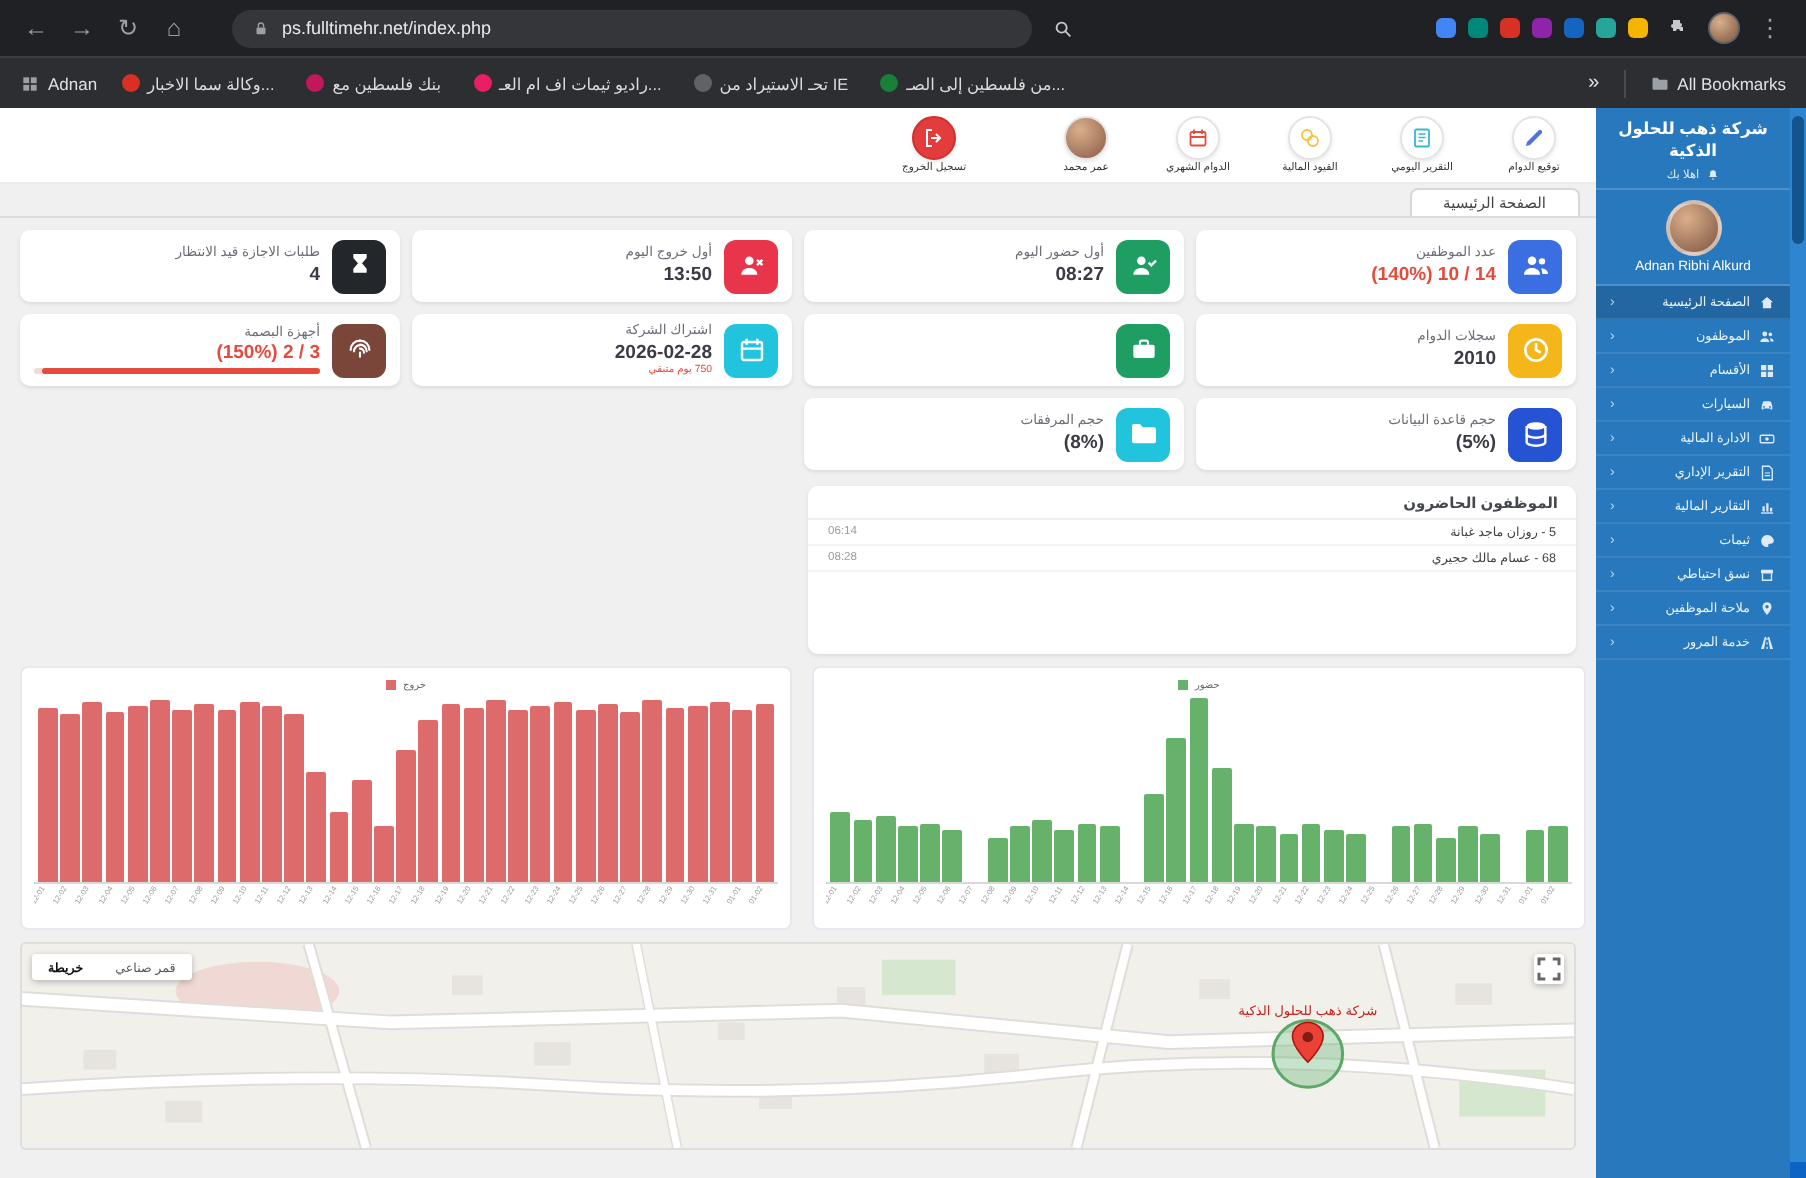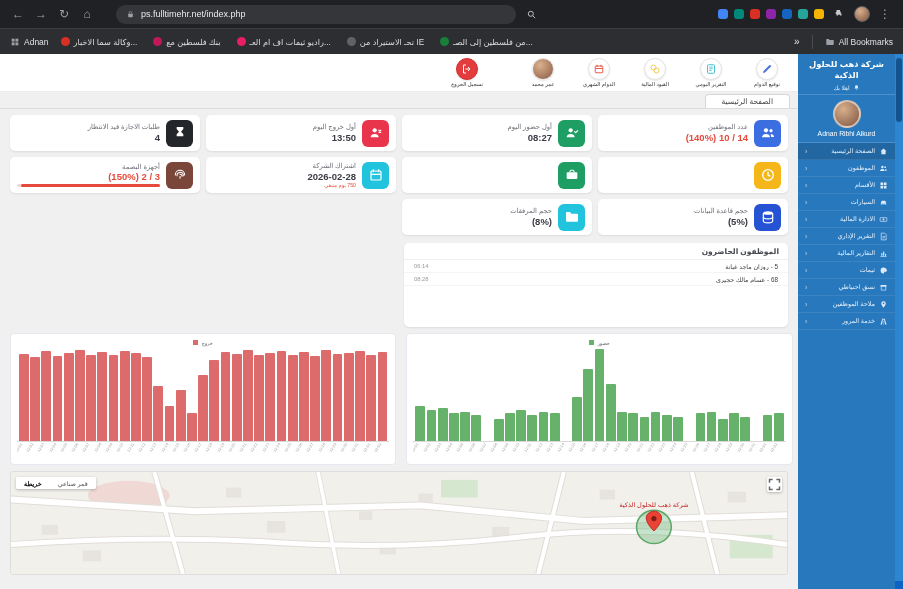--- a/index.html
+++ b/index.html
@@ -299,20 +299,24 @@
               <div class="cardT">طلبات الاجازة قيد الانتظار</div>
               <div class="cardV">4</div>
             </div>
           </div>
           <div class="card">
             <div class="cardIc" style="background: rgb(244, 182, 25);">
               <svg viewBox="0 0 24 24" width="16" height="16" fill="currentColor" style="color:#fff;display:block">
                 <circle cx="12" cy="12" r="8" fill="none" stroke="currentColor" stroke-width="2"></circle>
                 <path d="M12 7v5l3.5 2" stroke="currentColor" stroke-width="2" fill="none"></path>
               </svg>
+            </div>
+            <div class="cardCt">
+              <div class="cardT">سجلات الدوام</div>
+              <div class="cardV">2010</div>
             </div>
           </div>
           <div class="card">
             <div class="cardIc" style="background: rgb(30, 158, 99);">
               <svg viewBox="0 0 24 24" width="16" height="16" fill="currentColor" style="color:#fff;display:block">
                 <rect x="4" y="8" width="16" height="10" rx="1.5"></rect>
                 <path d="M9 8V6.5A1.5 1.5 0 0 1 10.5 5h3A1.5 1.5 0 0 1 15 6.5V8" fill="none" stroke="currentColor" stroke-width="1.6"></path>
               </svg>
             </div>
           </div>

